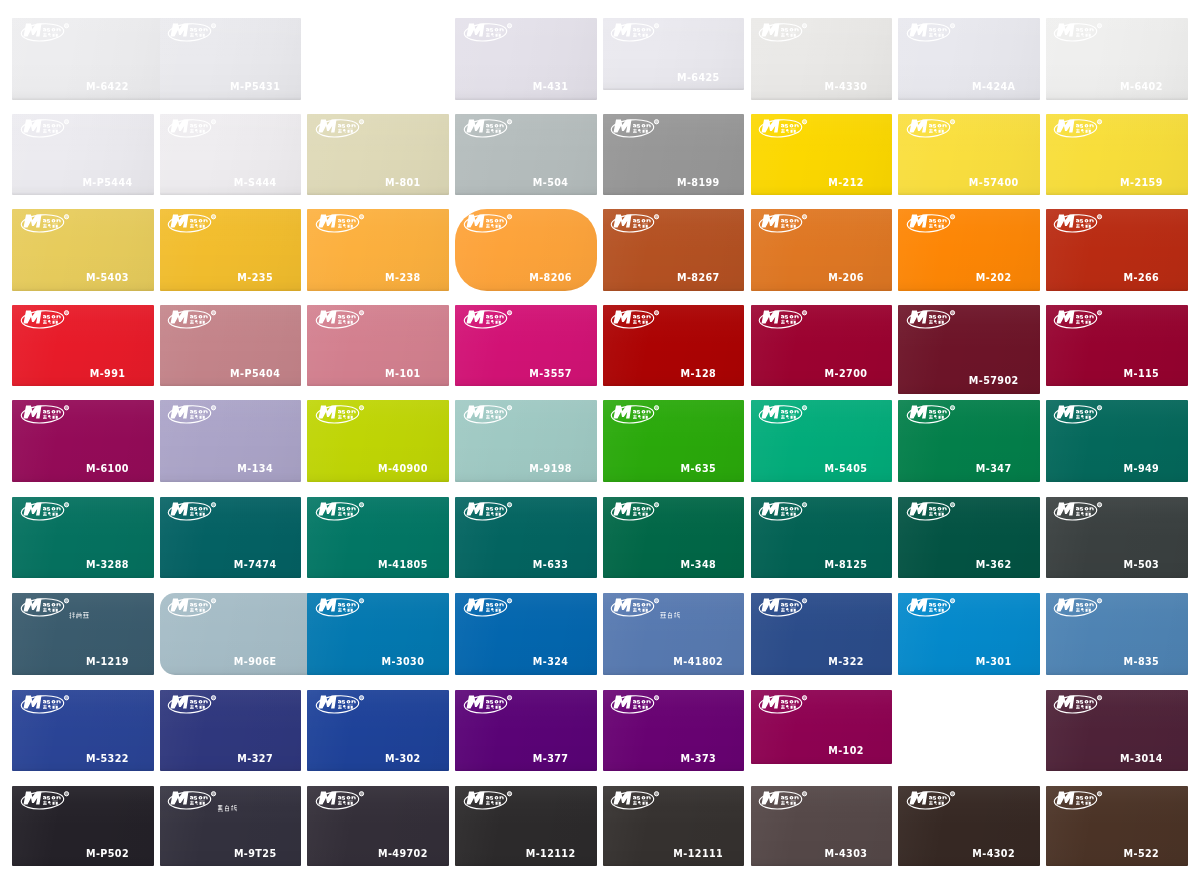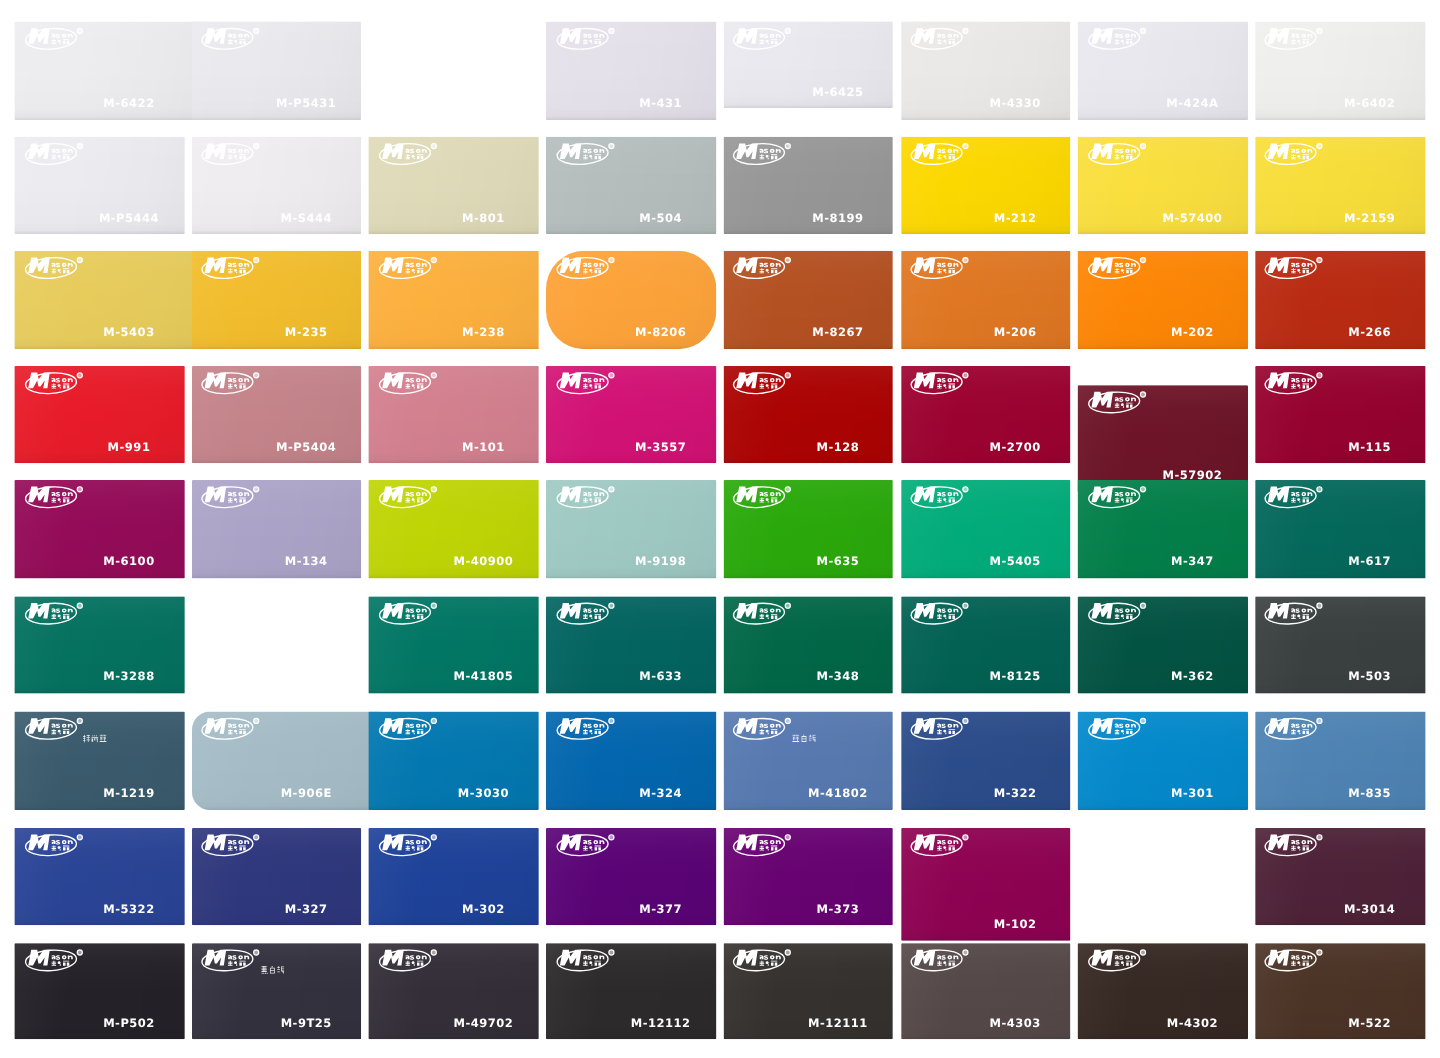--- a/index.html
+++ b/index.html
@@ -371,21 +371,21 @@
  <g class="lg-cjk">
   <path d="M84 41.5 h15 v2.8 h-15z M89.8 38.5 h3.4 v16.5 h-3.4z M84 47 h15 v2.8 h-15z M84 52.3 h15 v2.8 h-15z"></path>
   <path d="M106 41 q6.5 -2 8.2 3 q1 4.6 -3.8 5.5 q-5.5 1 -6.4 -3.7 q0 -2.8 2 -4.8 z M111 50.5 h3.6 v4.6 h-3.6 z"></path>
   <path d="M122 38.5 h21 v2.8 h-21z M122 44 h8.4 v11 h-8.4z M134.6 44 h8.4 v11 h-8.4z M125 46.6 h3 v2 h-3z M137.6 46.6 h3 v2 h-3z"></path>
  </g>
  <circle class="lg-reg" cx="178" cy="11" r="8.5"></circle>
 </svg>
       </div>
       <div class="code">M-2159</div>
     </div>
-<div class="swatch" style="left:12.0px;top:209.0px;width:141.7px;height:81.6px;padding-left:19px;">
+<div class="swatch" style="left:12.0px;top:209.0px;width:141.7px;height:81.6px;">
       <div class="face" style="background-color: rgb(231, 204, 92);"></div>
       <div class="sheen"></div>
       <div class="logo">
         <svg class="logo-svg" viewBox="0 0 192 76" preserveAspectRatio="none" aria-hidden="true">
  <ellipse class="lg-ring" cx="82" cy="37.4" rx="85" ry="34" transform="rotate(-4 82 37.4)"></ellipse>
  <path class="lg-m" d="M6 54 L16 2 L36 2 L41 24 L58 2 L78 2 L70 54 L56 54 L61 28 L47 48 L40 48 L36 28 L22 54 Z"></path>
  <g class="lg-word">
   <path d="M84 21 q7-2.6 11.4 .9 q1.8 1.7 1.8 4.4 v7 h-5.2 v-.9 q-3.5 2.6 -7 0 q-2.6 -2.6 0 -5.2 q2.6 -1.8 7 -1.8 q0 -1.8 -2.6 -1.8 q-2.6 0 -5.2 .9 z M92 28.8 q-2.6 0 -2.6 1.8 q0 1.8 2.6 .9 z"></path>
   <path d="M101 21 q6.1-1.8 10.5 0 l-1.8 3.5 q-3.5 -1.8 -6.1 -.9 q-1.8 .9 .9 1.8 l4.4 .9 q4.4 1.8 3.5 5.2 q-.9 3.5 -6.1 3.5 q-5.2 0 -7.9 -1.8 l1.8 -3.5 q3.5 1.8 6.1 1.8 q2.6 0 1.8 -1.8 l-5.2 -.9 q-4.4 -.9 -4.4 -4.4 q0 -2.6 2.6 -3.5 z"></path>
   <path d="M126 20.1 q7.9 0 7.9 7 q0 7 -7.9 7 q-7.9 0 -7.9 -7 q0 -7 7.9 -7 z M126 24.5 q-2.6 0 -2.6 2.6 q0 2.6 2.6 2.6 q2.6 0 2.6 -2.6 q0 -2.6 -2.6 -2.6 z"></path>
@@ -693,21 +693,21 @@
  <g class="lg-cjk">
   <path d="M84 41.5 h15 v2.8 h-15z M89.8 38.5 h3.4 v16.5 h-3.4z M84 47 h15 v2.8 h-15z M84 52.3 h15 v2.8 h-15z"></path>
   <path d="M106 41 q6.5 -2 8.2 3 q1 4.6 -3.8 5.5 q-5.5 1 -6.4 -3.7 q0 -2.8 2 -4.8 z M111 50.5 h3.6 v4.6 h-3.6 z"></path>
   <path d="M122 38.5 h21 v2.8 h-21z M122 44 h8.4 v11 h-8.4z M134.6 44 h8.4 v11 h-8.4z M125 46.6 h3 v2 h-3z M137.6 46.6 h3 v2 h-3z"></path>
  </g>
  <circle class="lg-reg" cx="178" cy="11" r="8.5"></circle>
 </svg>
       </div>
       <div class="code">M-2700</div>
     </div>
-<div class="swatch" style="left:898.2px;top:304.6px;width:141.7px;height:89px;margin-top:16px;">
+<div class="swatch" style="left:898.2px;top:304.6px;width:141.7px;height:89px;">
       <div class="face" style="background-color: rgb(109, 20, 40);"></div>
       <div class="sheen"></div>
       <div class="logo">
         <svg class="logo-svg" viewBox="0 0 192 76" preserveAspectRatio="none" aria-hidden="true">
  <ellipse class="lg-ring" cx="82" cy="37.4" rx="85" ry="34" transform="rotate(-4 82 37.4)"></ellipse>
  <path class="lg-m" d="M6 54 L16 2 L36 2 L41 24 L58 2 L78 2 L70 54 L56 54 L61 28 L47 48 L40 48 L36 28 L22 54 Z"></path>
  <g class="lg-word">
   <path d="M84 21 q7-2.6 11.4 .9 q1.8 1.7 1.8 4.4 v7 h-5.2 v-.9 q-3.5 2.6 -7 0 q-2.6 -2.6 0 -5.2 q2.6 -1.8 7 -1.8 q0 -1.8 -2.6 -1.8 q-2.6 0 -5.2 .9 z M92 28.8 q-2.6 0 -2.6 1.8 q0 1.8 2.6 .9 z"></path>
   <path d="M101 21 q6.1-1.8 10.5 0 l-1.8 3.5 q-3.5 -1.8 -6.1 -.9 q-1.8 .9 .9 1.8 l4.4 .9 q4.4 1.8 3.5 5.2 q-.9 3.5 -6.1 3.5 q-5.2 0 -7.9 -1.8 l1.8 -3.5 q3.5 1.8 6.1 1.8 q2.6 0 1.8 -1.8 l-5.2 -.9 q-4.4 -.9 -4.4 -4.4 q0 -2.6 2.6 -3.5 z"></path>
   <path d="M126 20.1 q7.9 0 7.9 7 q0 7 -7.9 7 q-7.9 0 -7.9 -7 q0 -7 7.9 -7 z M126 24.5 q-2.6 0 -2.6 2.6 q0 2.6 2.6 2.6 q2.6 0 2.6 -2.6 q0 -2.6 -2.6 -2.6 z"></path>
@@ -921,21 +921,21 @@
   <path d="M138 21 h5.2 v1.8 q3.5 -2.6 7.9 -.9 q3.5 1.8 3.5 6.1 v5.2 h-5.2 v-5.2 q0 -2.6 -2.6 -2.6 q-2.6 0 -3.5 2.6 v5.2 h-5.2 z"></path>
  </g>
  <g class="lg-cjk">
   <path d="M84 41.5 h15 v2.8 h-15z M89.8 38.5 h3.4 v16.5 h-3.4z M84 47 h15 v2.8 h-15z M84 52.3 h15 v2.8 h-15z"></path>
   <path d="M106 41 q6.5 -2 8.2 3 q1 4.6 -3.8 5.5 q-5.5 1 -6.4 -3.7 q0 -2.8 2 -4.8 z M111 50.5 h3.6 v4.6 h-3.6 z"></path>
   <path d="M122 38.5 h21 v2.8 h-21z M122 44 h8.4 v11 h-8.4z M134.6 44 h8.4 v11 h-8.4z M125 46.6 h3 v2 h-3z M137.6 46.6 h3 v2 h-3z"></path>
  </g>
  <circle class="lg-reg" cx="178" cy="11" r="8.5"></circle>
 </svg>
       </div>
-      <div class="code">M-617</div>
+      <div class="code">M-949</div>
     </div>
 <div class="swatch" style="left:12.0px;top:496.6px;width:141.7px;height:81.2px;">
       <div class="face" style="background-color: rgb(5, 113, 95);"></div>
       <div class="sheen"></div>
       <div class="logo">
         <svg class="logo-svg" viewBox="0 0 192 76" preserveAspectRatio="none" aria-hidden="true">
  <ellipse class="lg-ring" cx="82" cy="37.4" rx="85" ry="34" transform="rotate(-4 82 37.4)"></ellipse>
  <path class="lg-m" d="M6 54 L16 2 L36 2 L41 24 L58 2 L78 2 L70 54 L56 54 L61 28 L47 48 L40 48 L36 28 L22 54 Z"></path>
  <g class="lg-word">
   <path d="M84 21 q7-2.6 11.4 .9 q1.8 1.7 1.8 4.4 v7 h-5.2 v-.9 q-3.5 2.6 -7 0 q-2.6 -2.6 0 -5.2 q2.6 -1.8 7 -1.8 q0 -1.8 -2.6 -1.8 q-2.6 0 -5.2 .9 z M92 28.8 q-2.6 0 -2.6 1.8 q0 1.8 2.6 .9 z"></path>
@@ -945,20 +945,43 @@
  </g>
  <g class="lg-cjk">
   <path d="M84 41.5 h15 v2.8 h-15z M89.8 38.5 h3.4 v16.5 h-3.4z M84 47 h15 v2.8 h-15z M84 52.3 h15 v2.8 h-15z"></path>
   <path d="M106 41 q6.5 -2 8.2 3 q1 4.6 -3.8 5.5 q-5.5 1 -6.4 -3.7 q0 -2.8 2 -4.8 z M111 50.5 h3.6 v4.6 h-3.6 z"></path>
   <path d="M122 38.5 h21 v2.8 h-21z M122 44 h8.4 v11 h-8.4z M134.6 44 h8.4 v11 h-8.4z M125 46.6 h3 v2 h-3z M137.6 46.6 h3 v2 h-3z"></path>
  </g>
  <circle class="lg-reg" cx="178" cy="11" r="8.5"></circle>
 </svg>
       </div>
       <div class="code">M-3288</div>
+    </div>
+<div class="swatch" style="left:159.7px;top:496.6px;width:141.7px;height:81.2px;">
+      <div class="face" style="background-color: rgb(4, 97, 99);"></div>
+      <div class="sheen"></div>
+      <div class="logo">
+        <svg class="logo-svg" viewBox="0 0 192 76" preserveAspectRatio="none" aria-hidden="true">
+ <ellipse class="lg-ring" cx="82" cy="37.4" rx="85" ry="34" transform="rotate(-4 82 37.4)"></ellipse>
+ <path class="lg-m" d="M6 54 L16 2 L36 2 L41 24 L58 2 L78 2 L70 54 L56 54 L61 28 L47 48 L40 48 L36 28 L22 54 Z"></path>
+ <g class="lg-word">
+  <path d="M84 21 q7-2.6 11.4 .9 q1.8 1.7 1.8 4.4 v7 h-5.2 v-.9 q-3.5 2.6 -7 0 q-2.6 -2.6 0 -5.2 q2.6 -1.8 7 -1.8 q0 -1.8 -2.6 -1.8 q-2.6 0 -5.2 .9 z M92 28.8 q-2.6 0 -2.6 1.8 q0 1.8 2.6 .9 z"></path>
+  <path d="M101 21 q6.1-1.8 10.5 0 l-1.8 3.5 q-3.5 -1.8 -6.1 -.9 q-1.8 .9 .9 1.8 l4.4 .9 q4.4 1.8 3.5 5.2 q-.9 3.5 -6.1 3.5 q-5.2 0 -7.9 -1.8 l1.8 -3.5 q3.5 1.8 6.1 1.8 q2.6 0 1.8 -1.8 l-5.2 -.9 q-4.4 -.9 -4.4 -4.4 q0 -2.6 2.6 -3.5 z"></path>
+  <path d="M126 20.1 q7.9 0 7.9 7 q0 7 -7.9 7 q-7.9 0 -7.9 -7 q0 -7 7.9 -7 z M126 24.5 q-2.6 0 -2.6 2.6 q0 2.6 2.6 2.6 q2.6 0 2.6 -2.6 q0 -2.6 -2.6 -2.6 z"></path>
+  <path d="M138 21 h5.2 v1.8 q3.5 -2.6 7.9 -.9 q3.5 1.8 3.5 6.1 v5.2 h-5.2 v-5.2 q0 -2.6 -2.6 -2.6 q-2.6 0 -3.5 2.6 v5.2 h-5.2 z"></path>
+ </g>
+ <g class="lg-cjk">
+  <path d="M84 41.5 h15 v2.8 h-15z M89.8 38.5 h3.4 v16.5 h-3.4z M84 47 h15 v2.8 h-15z M84 52.3 h15 v2.8 h-15z"></path>
+  <path d="M106 41 q6.5 -2 8.2 3 q1 4.6 -3.8 5.5 q-5.5 1 -6.4 -3.7 q0 -2.8 2 -4.8 z M111 50.5 h3.6 v4.6 h-3.6 z"></path>
+  <path d="M122 38.5 h21 v2.8 h-21z M122 44 h8.4 v11 h-8.4z M134.6 44 h8.4 v11 h-8.4z M125 46.6 h3 v2 h-3z M137.6 46.6 h3 v2 h-3z"></path>
+ </g>
+ <circle class="lg-reg" cx="178" cy="11" r="8.5"></circle>
+</svg>
+      </div>
+      <div class="code">M-7474</div>
     </div>
 <div class="swatch" style="left:307.4px;top:496.6px;width:141.7px;height:81.2px;">
       <div class="face" style="background-color: rgb(2, 118, 100);"></div>
       <div class="sheen"></div>
       <div class="logo">
         <svg class="logo-svg" viewBox="0 0 192 76" preserveAspectRatio="none" aria-hidden="true">
  <ellipse class="lg-ring" cx="82" cy="37.4" rx="85" ry="34" transform="rotate(-4 82 37.4)"></ellipse>
  <path class="lg-m" d="M6 54 L16 2 L36 2 L41 24 L58 2 L78 2 L70 54 L56 54 L61 28 L47 48 L40 48 L36 28 L22 54 Z"></path>
  <g class="lg-word">
   <path d="M84 21 q7-2.6 11.4 .9 q1.8 1.7 1.8 4.4 v7 h-5.2 v-.9 q-3.5 2.6 -7 0 q-2.6 -2.6 0 -5.2 q2.6 -1.8 7 -1.8 q0 -1.8 -2.6 -1.8 q-2.6 0 -5.2 .9 z M92 28.8 q-2.6 0 -2.6 1.8 q0 1.8 2.6 .9 z"></path>
@@ -1409,21 +1432,21 @@
  <g class="lg-cjk">
   <path d="M84 41.5 h15 v2.8 h-15z M89.8 38.5 h3.4 v16.5 h-3.4z M84 47 h15 v2.8 h-15z M84 52.3 h15 v2.8 h-15z"></path>
   <path d="M106 41 q6.5 -2 8.2 3 q1 4.6 -3.8 5.5 q-5.5 1 -6.4 -3.7 q0 -2.8 2 -4.8 z M111 50.5 h3.6 v4.6 h-3.6 z"></path>
   <path d="M122 38.5 h21 v2.8 h-21z M122 44 h8.4 v11 h-8.4z M134.6 44 h8.4 v11 h-8.4z M125 46.6 h3 v2 h-3z M137.6 46.6 h3 v2 h-3z"></path>
  </g>
  <circle class="lg-reg" cx="178" cy="11" r="8.5"></circle>
 </svg>
       </div>
       <div class="code">M-373</div>
     </div>
-<div class="swatch" style="left:750.5px;top:689.8px;width:141.7px;height:94px;">
+<div class="swatch" style="left:750.5px;top:689.8px;width:141.7px;height:74px;">
       <div class="face" style="background-color: rgb(142, 2, 82);"></div>
       <div class="sheen"></div>
       <div class="logo">
         <svg class="logo-svg" viewBox="0 0 192 76" preserveAspectRatio="none" aria-hidden="true">
  <ellipse class="lg-ring" cx="82" cy="37.4" rx="85" ry="34" transform="rotate(-4 82 37.4)"></ellipse>
  <path class="lg-m" d="M6 54 L16 2 L36 2 L41 24 L58 2 L78 2 L70 54 L56 54 L61 28 L47 48 L40 48 L36 28 L22 54 Z"></path>
  <g class="lg-word">
   <path d="M84 21 q7-2.6 11.4 .9 q1.8 1.7 1.8 4.4 v7 h-5.2 v-.9 q-3.5 2.6 -7 0 q-2.6 -2.6 0 -5.2 q2.6 -1.8 7 -1.8 q0 -1.8 -2.6 -1.8 q-2.6 0 -5.2 .9 z M92 28.8 q-2.6 0 -2.6 1.8 q0 1.8 2.6 .9 z"></path>
   <path d="M101 21 q6.1-1.8 10.5 0 l-1.8 3.5 q-3.5 -1.8 -6.1 -.9 q-1.8 .9 .9 1.8 l4.4 .9 q4.4 1.8 3.5 5.2 q-.9 3.5 -6.1 3.5 q-5.2 0 -7.9 -1.8 l1.8 -3.5 q3.5 1.8 6.1 1.8 q2.6 0 1.8 -1.8 l-5.2 -.9 q-4.4 -.9 -4.4 -4.4 q0 -2.6 2.6 -3.5 z"></path>
   <path d="M126 20.1 q7.9 0 7.9 7 q0 7 -7.9 7 q-7.9 0 -7.9 -7 q0 -7 7.9 -7 z M126 24.5 q-2.6 0 -2.6 2.6 q0 2.6 2.6 2.6 q2.6 0 2.6 -2.6 q0 -2.6 -2.6 -2.6 z"></path>

